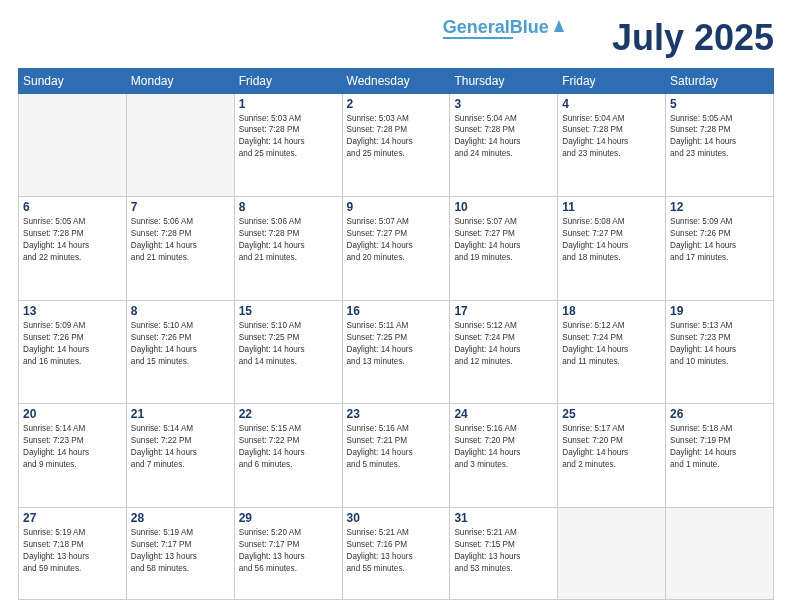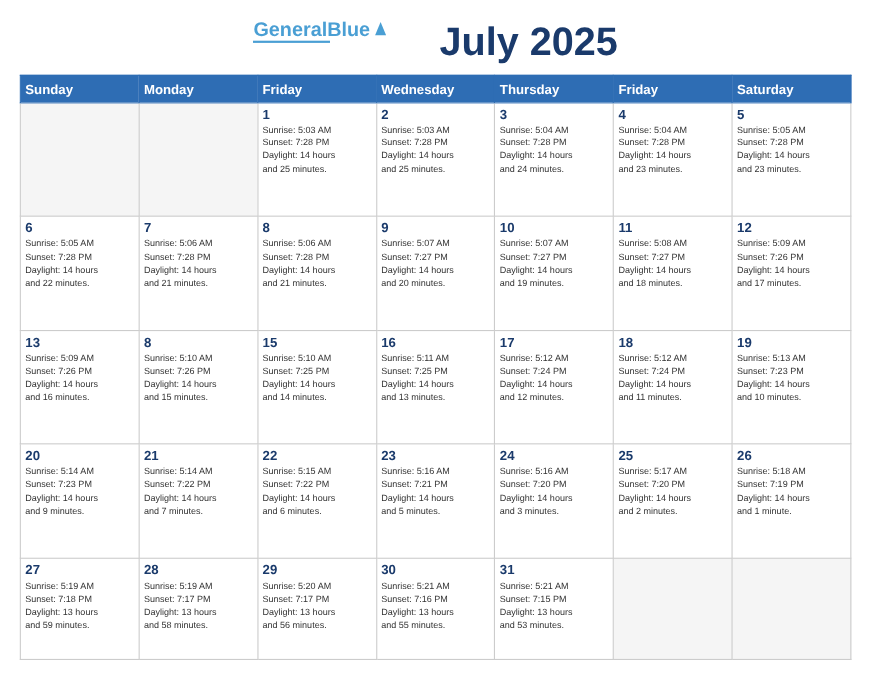--- a/index.html
+++ b/index.html
@@ -12,21 +12,21 @@
     }
     .page {
       width: 792px;
       height: 612px;
       padding: 18px 18px 12px 18px;
       display: flex;
       flex-direction: column;
     }
     .header {
       display: flex;
-      justify-content: center;
+      justify-content: flex-end;
       align-items: flex-start;
       margin-bottom: 10px;
     }
     .logo {
       display: flex;
       flex-direction: column;
       align-items: flex-start;
     }
     .logo-text {
       font-size: 18px;
@@ -55,21 +55,21 @@
       flex: 1;
       border: 1px solid #ccc;
       border-collapse: collapse;
       width: 100%;
       table-layout: fixed;
     }
     .calendar th {
       background: #2e6db4;
       color: #fff;
       font-size: 12px;
-      font-weight: bold;
+      font-weight: normal;
       padding: 5px 4px;
       text-align: left;
       border: 1px solid #2e6db4;
     }
     .calendar td {
       border: 1px solid #ccc;
       vertical-align: top;
       padding: 3px 4px;
       font-size: 8.5px;
       color: #333;

